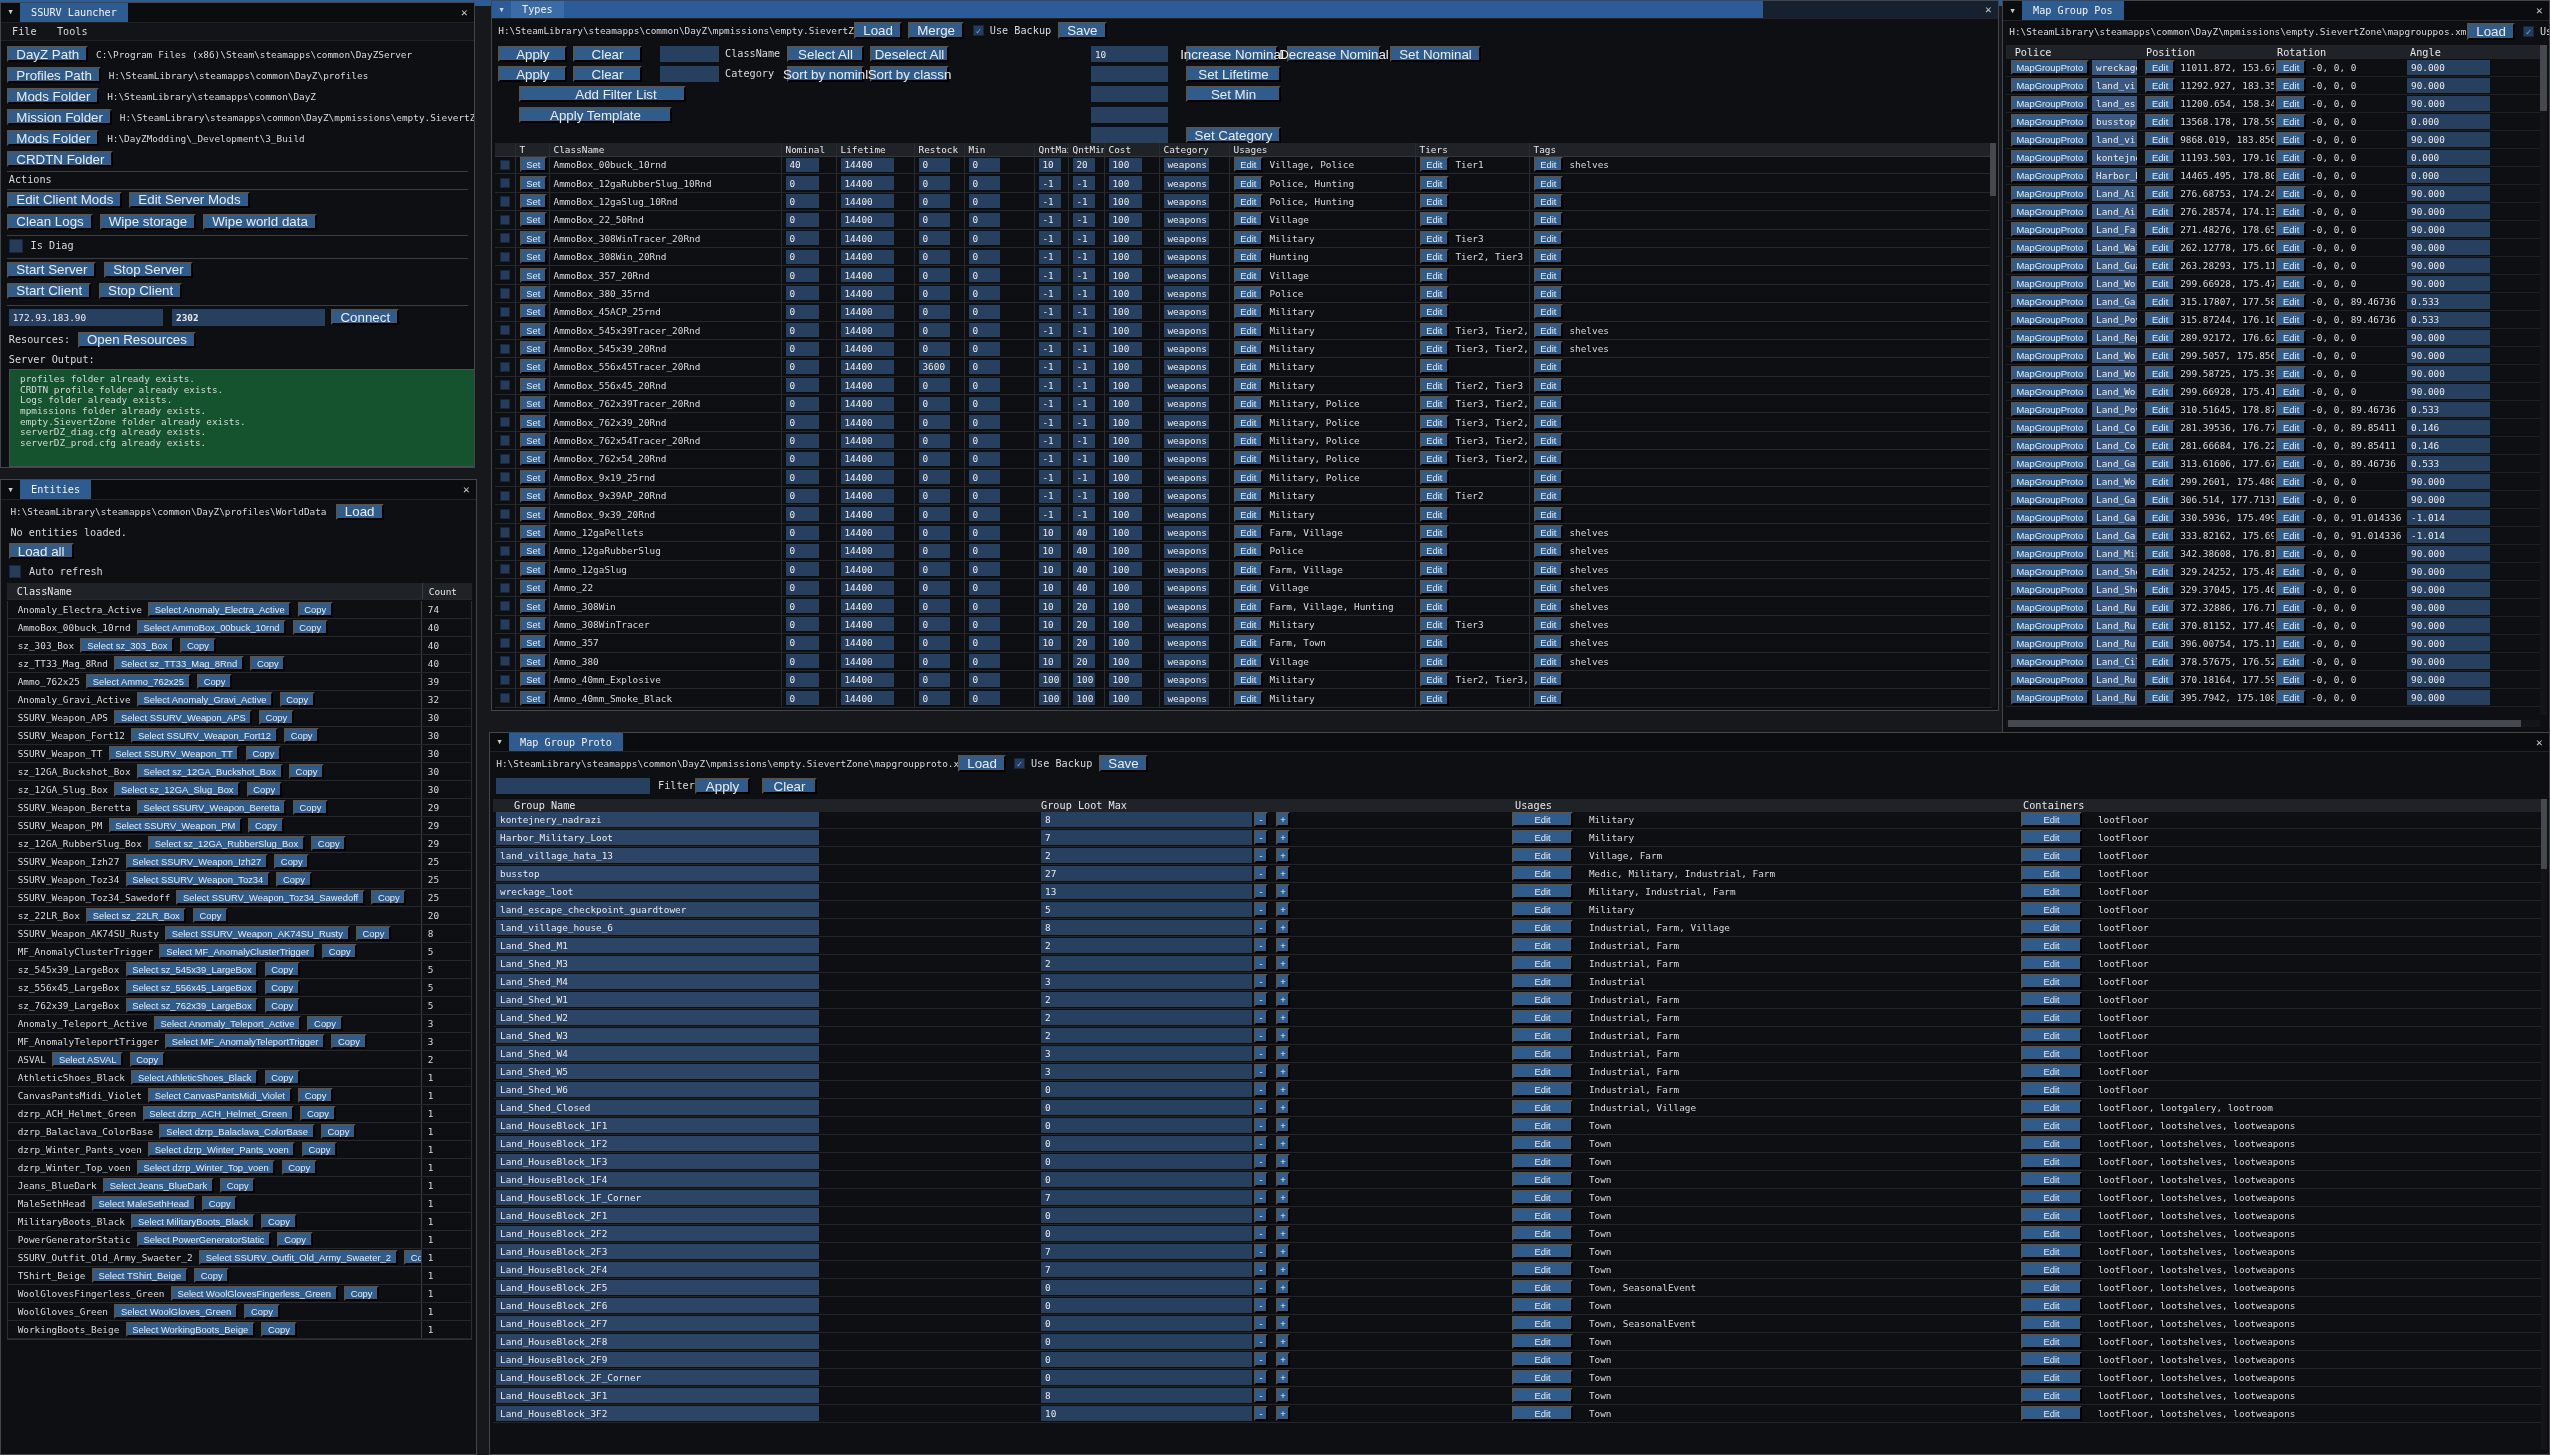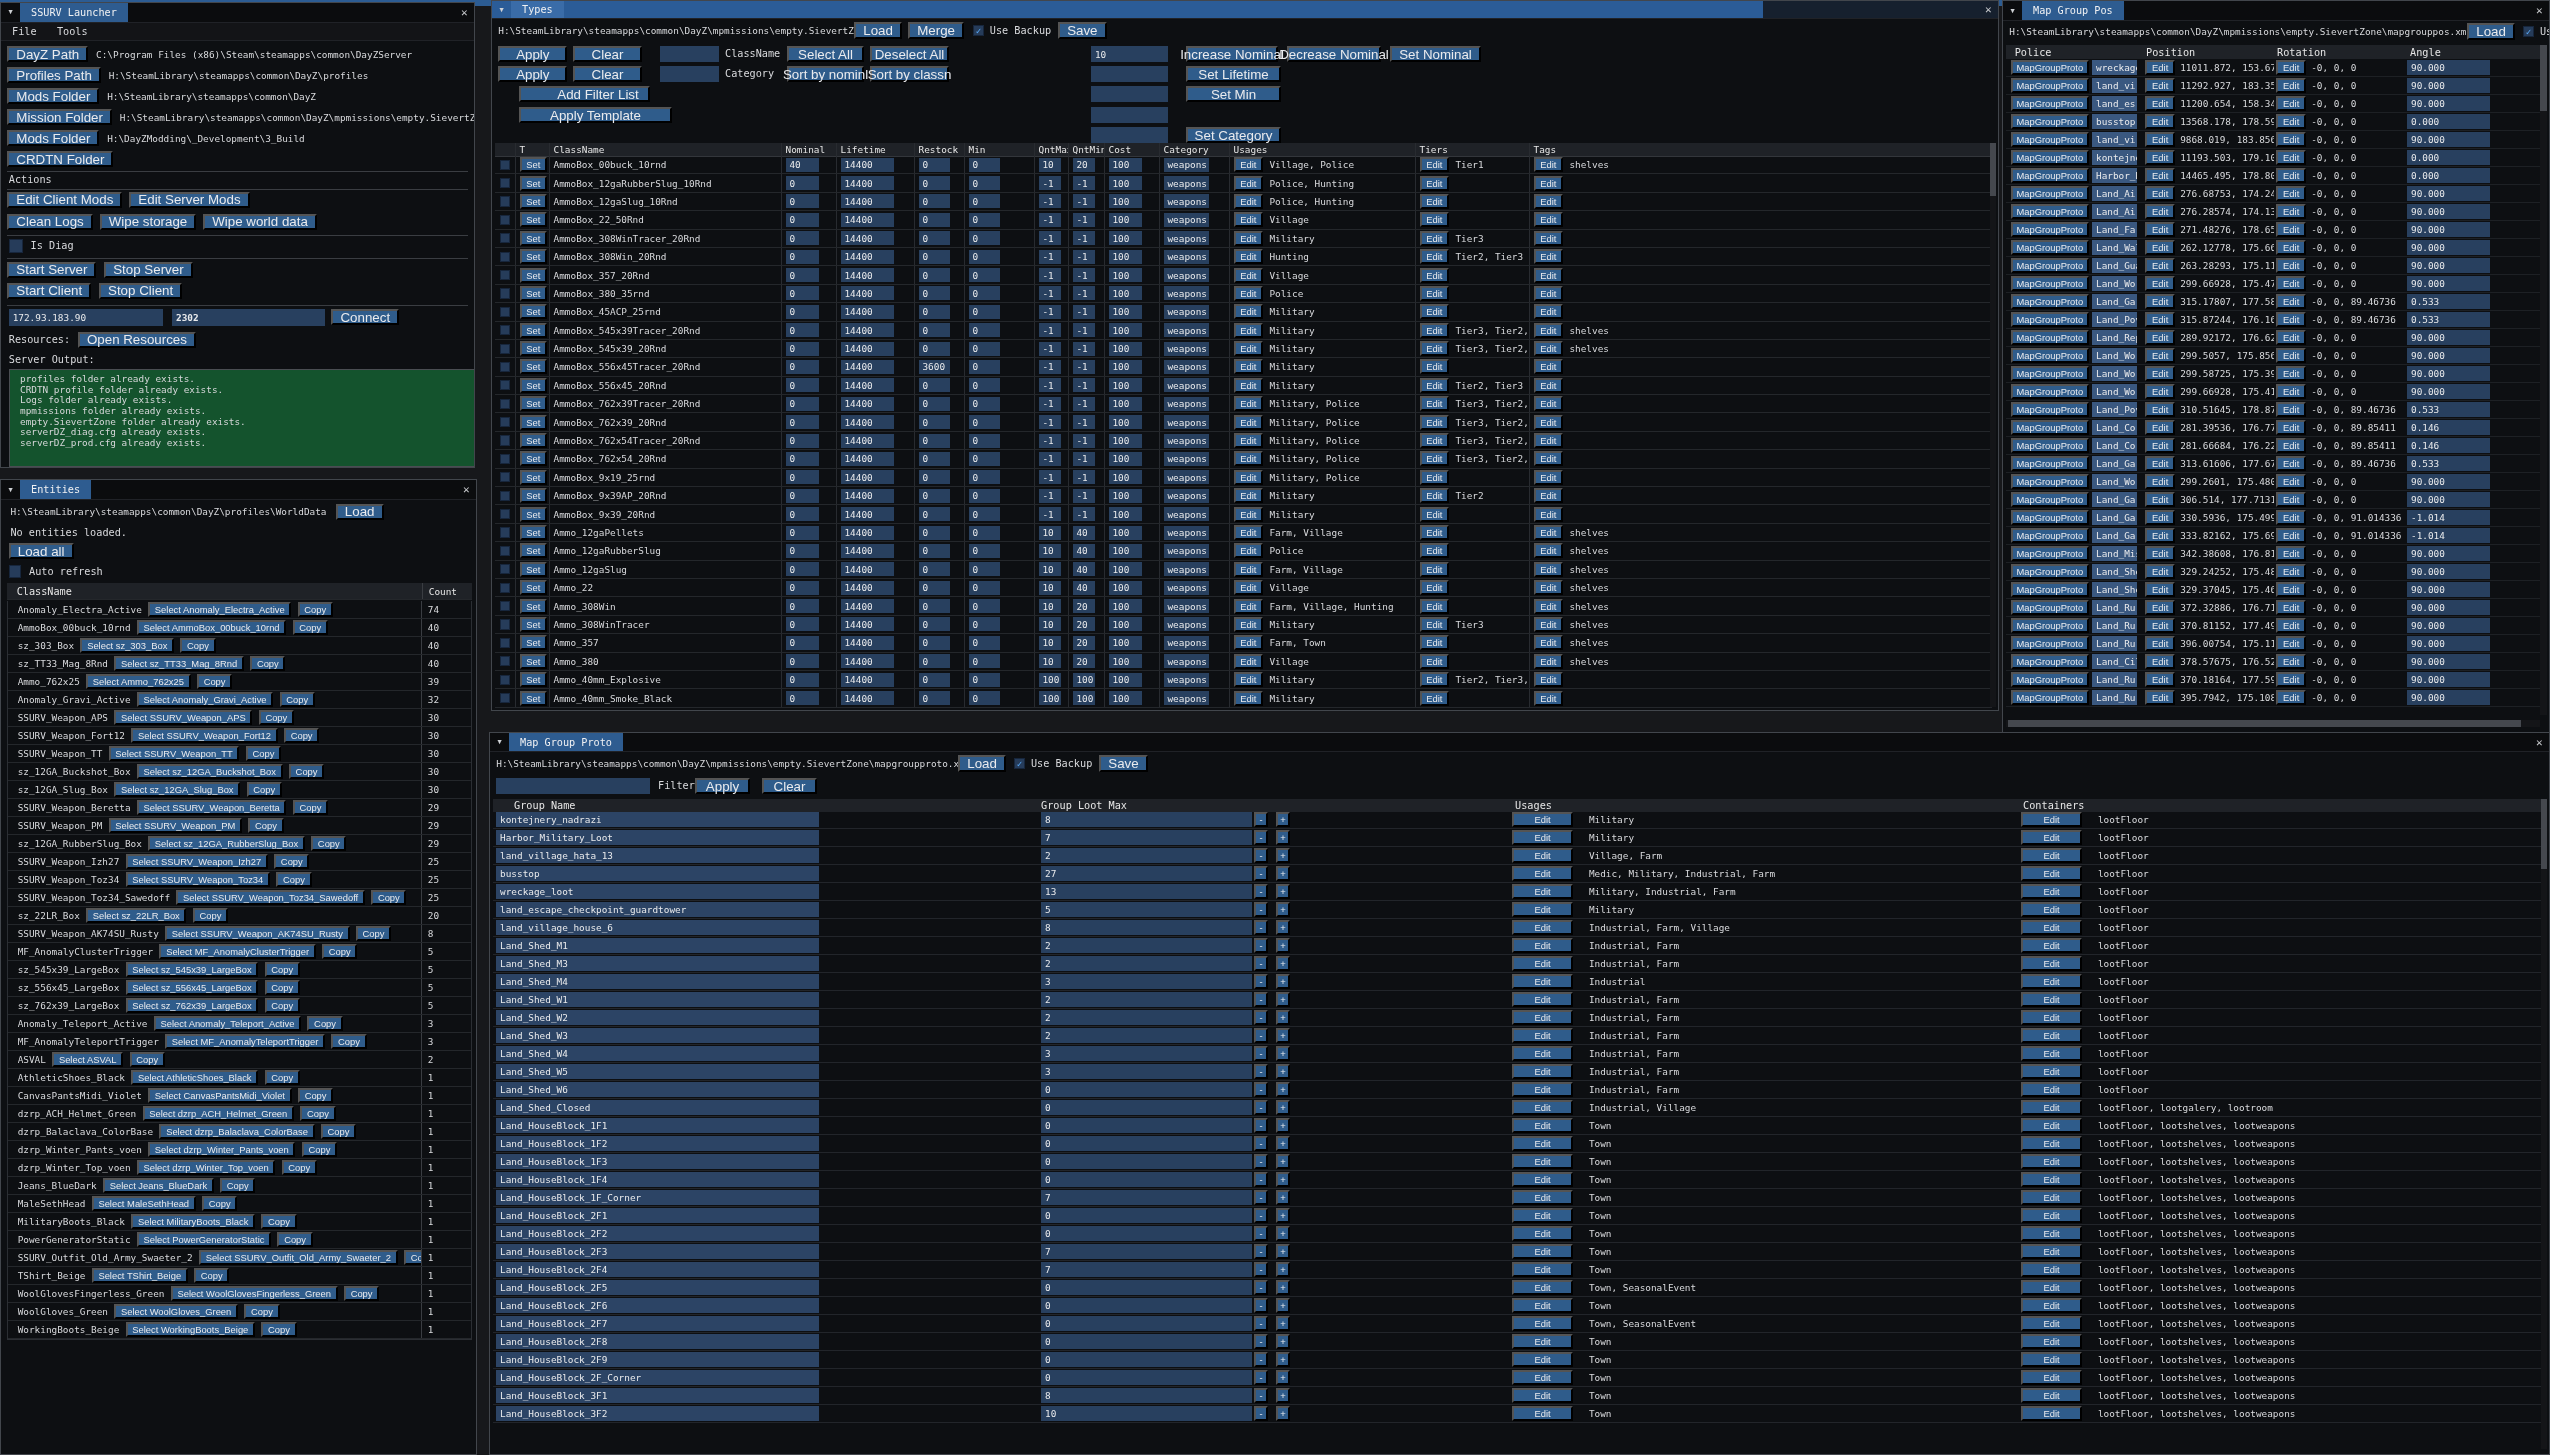--- a/index.html
+++ b/index.html
@@ -536,21 +536,21 @@
 
     <button class="btn abs" style="left:6.3px;top:65px;width:69px;">Apply</button>
     <button class="btn abs" style="left:81px;top:65px;width:69px;">Clear</button>
     <span class="input abs" style="left:168px;top:65px;width:59px;"></span>
     <span class="abs lbl" style="left:233px;top:67px;">Category</span>
     <button class="btn abs" style="left:295px;top:65px;width:77px;">Sort by nominl</button>
     <button class="btn abs" style="left:378px;top:65px;width:79px;">Sort by classn</button>
     <span class="input abs" style="left:599px;top:65px;width:77px;"></span>
     <button class="btn abs" style="left:694px;top:65px;width:95px;">Set Lifetime</button>
 
-    <button class="btn abs" style="left:27px;top:85px;width:131px;padding-left:34px;">Add Filter List</button>
+    <button class="btn abs" style="left:27px;top:85px;width:167px;padding-left:34px;">Add Filter List</button>
     <span class="input abs" style="left:599px;top:85px;width:77px;"></span>
     <button class="btn abs" style="left:694px;top:85px;width:95px;">Set Min</button>
 
     <button class="btn abs" style="left:27px;top:106px;width:153px;">Apply Template</button>
     <span class="input abs" style="left:599px;top:106px;width:77px;"></span>
     <button class="btn abs" style="left:694px;top:106px;width:95px;margin-top:24px;">Set Restock</button>
 
     <span class="input abs" style="left:599px;top:126px;width:77px;"></span>
     <button class="btn abs" style="left:694px;top:126px;width:95px;">Set Category</button>
 

